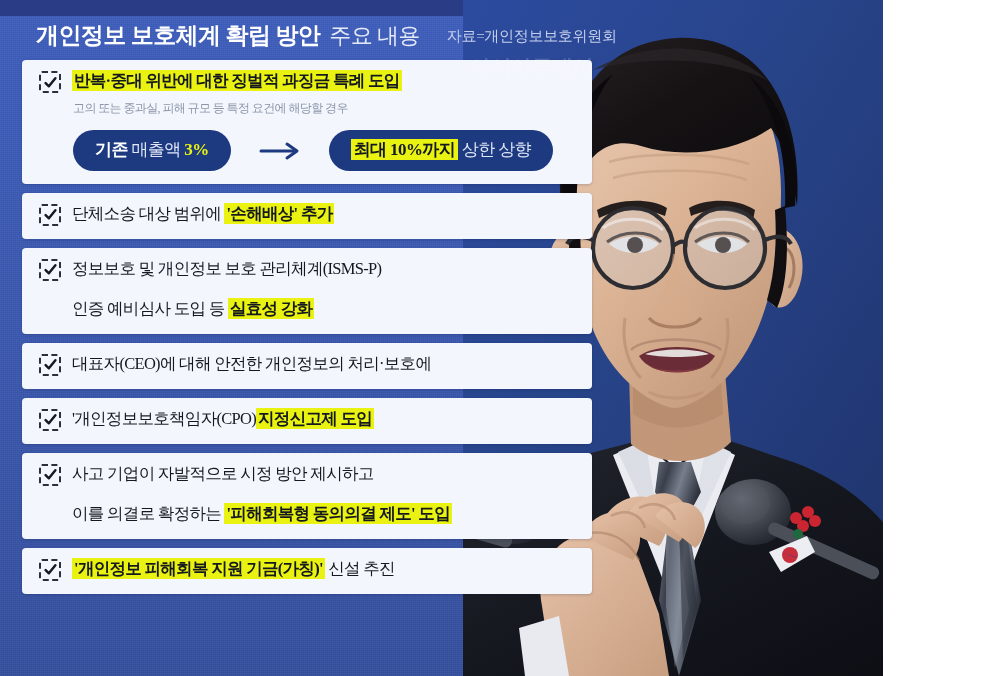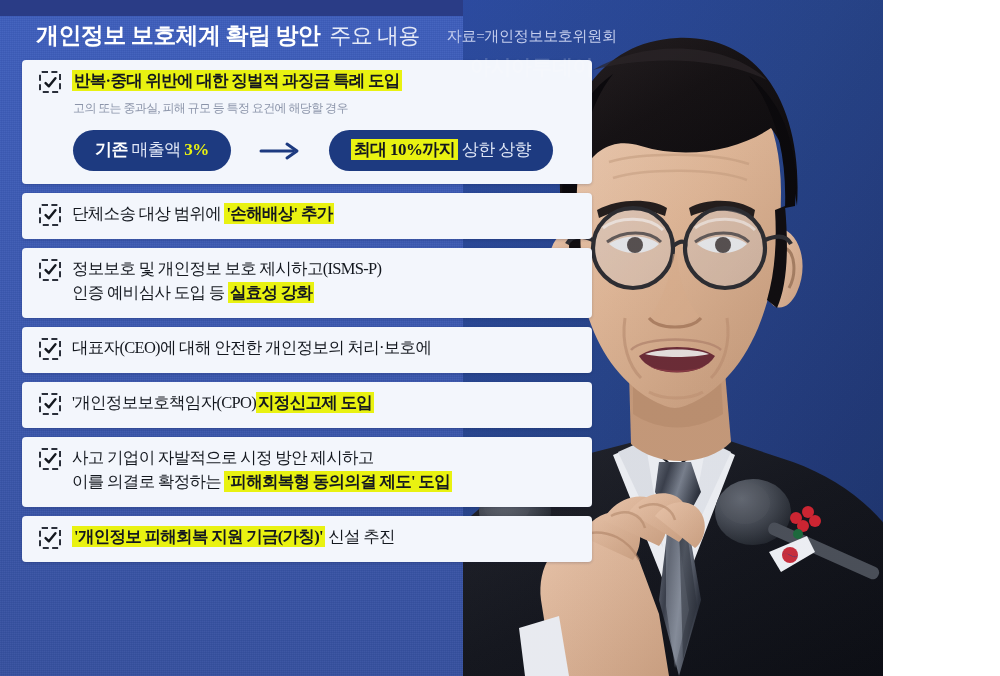--- a/index.html
+++ b/index.html
@@ -130,21 +130,21 @@
 
   .card-body { flex: 1 1 auto; min-width: 0; }
 
   .line {
     font-size: 16.5px;
     letter-spacing: -0.7px;
     line-height: 1.42;
     color: #14181f;
     font-weight: 400;
   }
-  .line + .line { margin-top: 1px; }
+  .line + .line { margin-top: 17px; }
 
   .hl {
     background: #e9f211;
     font-weight: 700;
     padding: 1px 2px;
     box-decoration-break: clone;
     -webkit-box-decoration-break: clone;
   }
 
   .subtitle {
@@ -385,21 +385,21 @@
         </div>
       </div>
       <div class="card">
         <div class="card-row">
           <div class="checkbox">
             <svg viewBox="0 0 24 24" aria-hidden="true">
               <path d="M3 13 L9 19 L21 4" fill="none" stroke="#14181f" stroke-width="4.5" stroke-linecap="round" stroke-linejoin="round"></path>
             </svg>
           </div>
           <div class="card-body">
-            <div class="line"><span>정보보호 및 개인정보 보호 제시하고(ISMS-P)</span></div>
+            <div class="line"><span>정보보호 및 개인정보 보호 관리체계(ISMS-P)</span></div>
             <div class="line"><span>인증 예비심사 도입 등 </span><span class="hl">실효성 강화</span></div>
           </div>
         </div>
       </div>
       <div class="card">
         <div class="card-row">
           <div class="checkbox">
             <svg viewBox="0 0 24 24" aria-hidden="true">
               <path d="M3 13 L9 19 L21 4" fill="none" stroke="#14181f" stroke-width="4.5" stroke-linecap="round" stroke-linejoin="round"></path>
             </svg>

